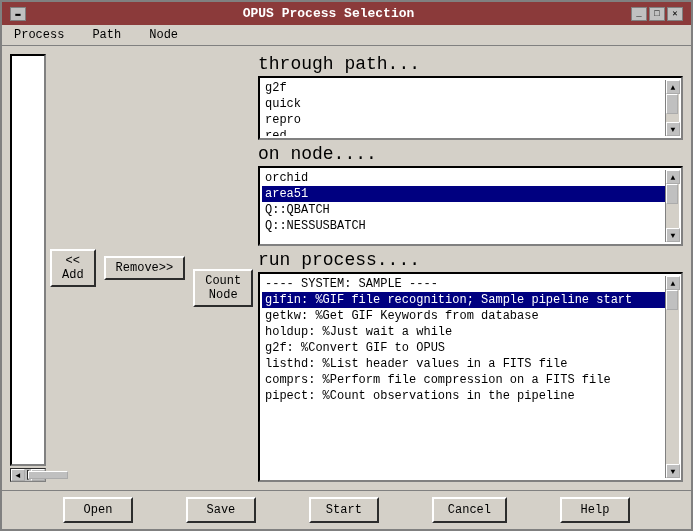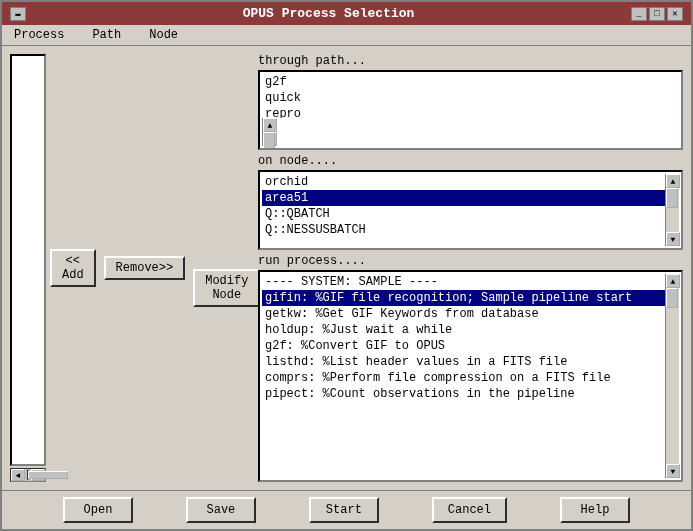--- a/index.html
+++ b/index.html
@@ -120,21 +120,21 @@
       background: #c0c0c0;
       border: 1px outset #fff;
       display: flex;
       align-items: center;
       justify-content: center;
       font-size: 8px;
       cursor: pointer;
       flex-shrink: 0;
     }
     .section-label {
-      font-size: 12px;
+      font-size: 18px;
       font-family: 'Courier New', monospace;
       margin-bottom: 2px;
       color: #000;
     }
     .section-listbox {
       background: white;
       border: 2px inset #808080;
       border-top-color: #404040;
       border-left-color: #404040;
       overflow-y: hidden;
@@ -219,22 +219,21 @@
       min-width: 70px;
       padding: 4px 14px;
     }
     .right-sections {
       flex: 1;
       display: flex;
       flex-direction: column;
       gap: 4px;
     }
     .through-path-box {
-      height: 80px;
-      flex-direction: column;
+      height: 64px;
     }
     .on-node-box {
       height: 80px;
     }
     .run-process-box {
       flex: 1;
     }
   </style>
 </head>
 <body>
@@ -272,21 +271,21 @@
               <div class="scrollbar-thumb"></div>
             </div>
             <div class="scroll-btn">►</div>
           </div>
         </div>
 
         <div style="display:flex;flex-direction:row;gap:8px;justify-content:center;align-items:center;padding-top:0;">
           <button class="btn">&lt;&lt; Add</button>
           <button class="btn">Remove&gt;&gt;</button>
           <div style="margin-top:40px;display:flex;flex-direction:column;align-items:center;">
-            <button class="btn" style="white-space:pre;">Modify
+            <button class="btn" style="white-space:pre;">Count
 Node</button>
           </div>
         </div>
       </div>
     </div>
 
     <div class="right-sections">
 
       <div class="section-block">
         <div class="section-label">through path...</div>

